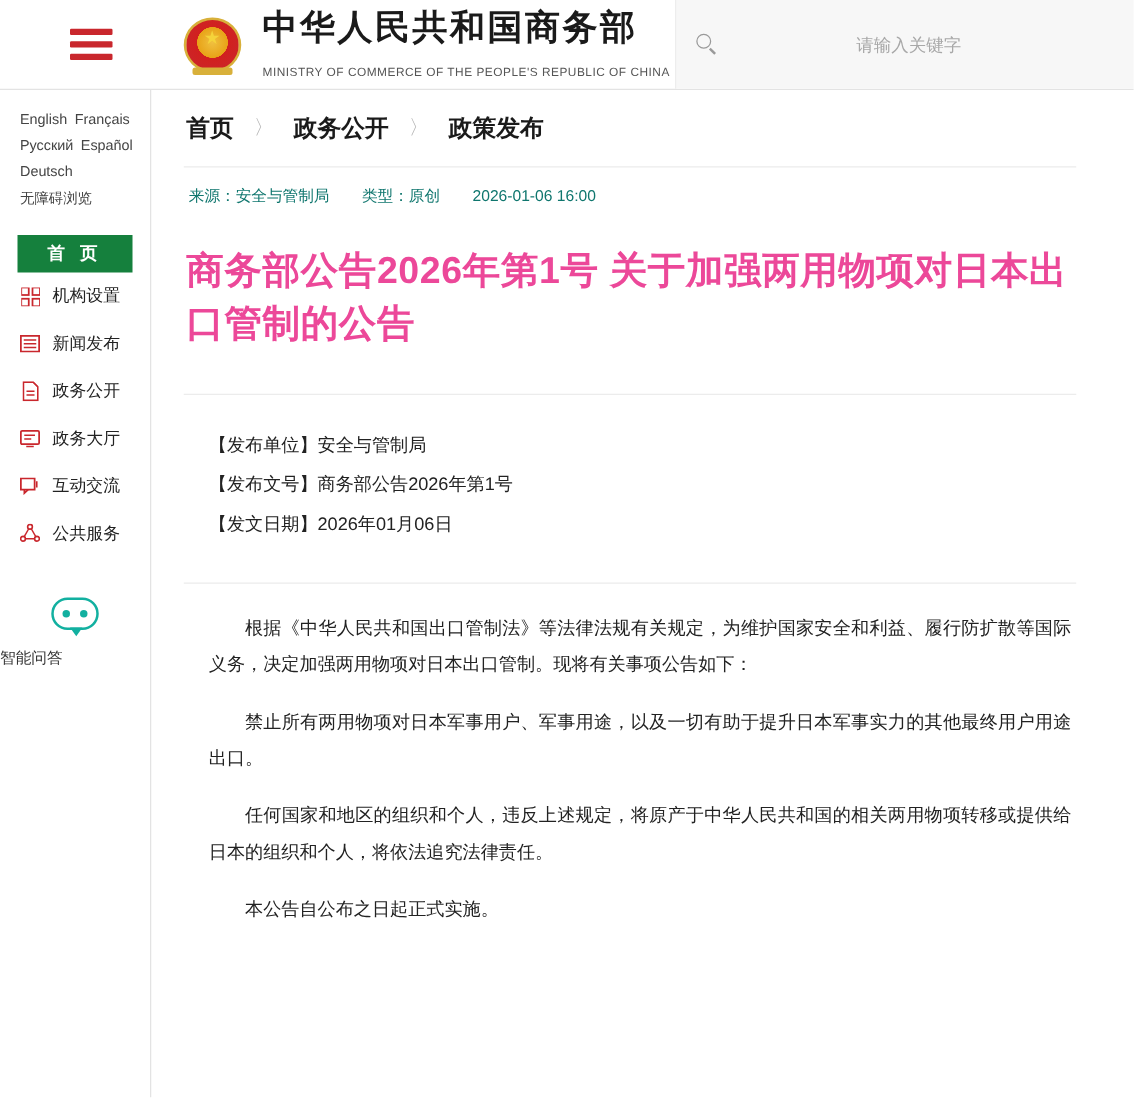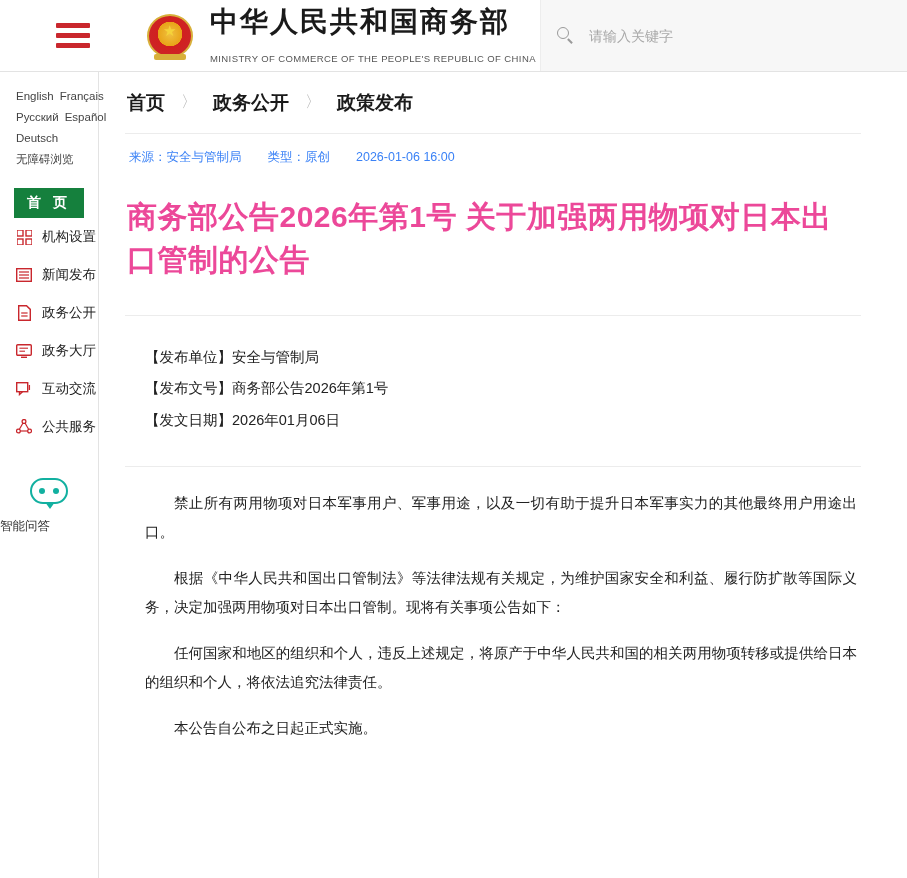--- a/index.html
+++ b/index.html
@@ -117,30 +117,31 @@
   }
   .search-input {
     border: none;
     outline: none;
     background: transparent;
     margin-left: 12px;
     font-size: 14px;
     color: #333;
     width: 280px;
     font-family: "Liberation Sans", sans-serif;
+    text-align: center;
   }
   .search-input::placeholder { color: #a8a8a8; }
 
   
   .body {
     display: flex;
     height: 806px;
   }
   .sidebar {
-    width: 99px;
+    width: 121px;
     flex: none;
     border-right: 1px solid #e3e3e3;
     padding-top: 14px;
     background: #fff;
   }
   .langs {
     padding: 0 10px 0 16px;
     color: #444;
     font-size: 11.5px;
     line-height: 21px;
@@ -240,21 +241,21 @@
     font-size: 16px;
     margin: 0 16px;
   }
   .breadcrumb .crumb { cursor: pointer; }
 
   .meta {
     display: flex;
     align-items: center;
     height: 46px;
     font-size: 12.5px;
-    color: #3b82f6;
+    color: #0f766e;
     padding-left: 4px;
     gap: 26px;
   }
 
   .article-title {
     font-size: 30px;
     line-height: 1.42;
     font-weight: bold;
     color: #ec4899;
     margin: 16px 0 0 0;
@@ -435,19 +436,19 @@
 
     <h1 class="article-title">商务部公告2026年第1号 关于加强两用物项对日本出口管制的公告</h1>
 
     <div class="docinfo">
       <div>【发布单位】安全与管制局</div>
       <div>【发布文号】商务部公告2026年第1号</div>
       <div>【发文日期】2026年01月06日</div>
     </div>
 
     <div class="content">
+      <p>根据《中华人民共和国出口管制法》等法律法规有关规定，为维护国家安全和利益、履行防扩散等国际义务，决定加强两用物项对日本出口管制。现将有关事项公告如下：</p>
       <p>禁止所有两用物项对日本军事用户、军事用途，以及一切有助于提升日本军事实力的其他最终用户用途出口。</p>
-      <p>根据《中华人民共和国出口管制法》等法律法规有关规定，为维护国家安全和利益、履行防扩散等国际义务，决定加强两用物项对日本出口管制。现将有关事项公告如下：</p>
       <p>任何国家和地区的组织和个人，违反上述规定，将原产于中华人民共和国的相关两用物项转移或提供给日本的组织和个人，将依法追究法律责任。</p>
       <p>本公告自公布之日起正式实施。</p>
     </div>
   </div>
 </div>
 
 </body></html>

